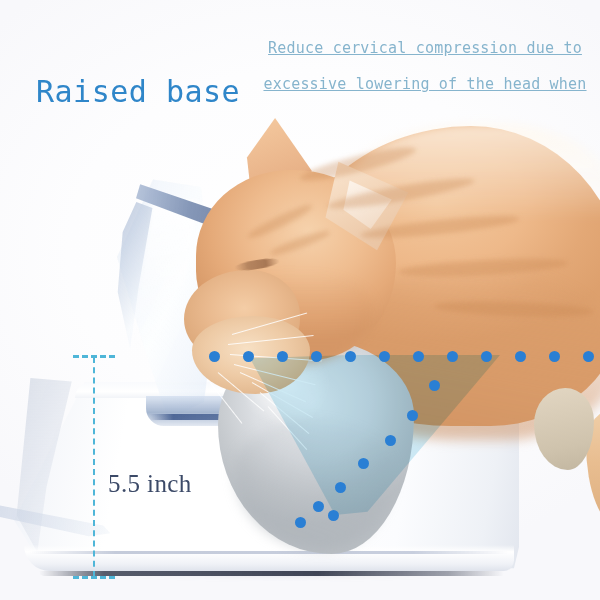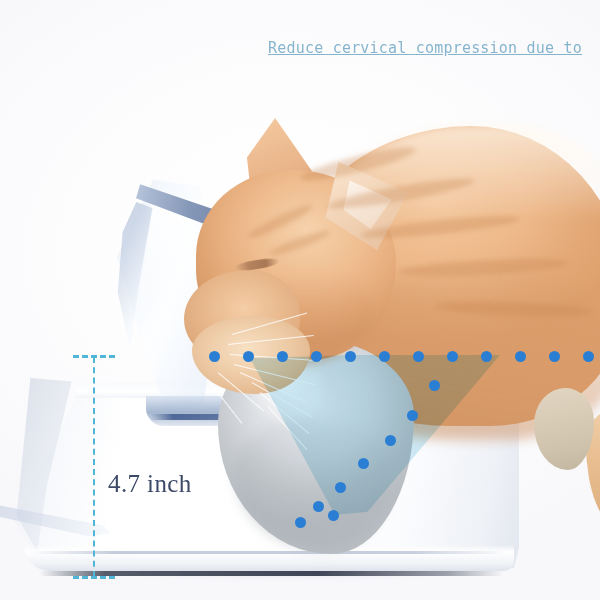--- a/index.html
+++ b/index.html
@@ -373,20 +373,22 @@
       <div class="dot" style="left: 357.5px; top: 457.5px; width: 11px; height: 11px; background: rgb(42, 127, 212);"></div>
       <div class="dot" style="left: 334.5px; top: 481.5px; width: 11px; height: 11px; background: rgb(42, 127, 212);"></div>
       <div class="dot" style="left: 312.5px; top: 500.5px; width: 11px; height: 11px; background: rgb(42, 127, 212);"></div>
       <div class="dot" style="left: 294.5px; top: 516.5px; width: 11px; height: 11px; background: rgb(42, 127, 212);"></div>
       <div class="dot" style="left: 327.5px; top: 509.5px; width: 11px; height: 11px; background: rgb(42, 127, 212);"></div>
     </div>
 
   <div class="measure-line"></div>
   <div class="measure-tick tick-top"></div>
   <div class="measure-tick tick-bottom"></div>
-  <div class="measure-label">4.7 inch</div>
-
+  <div class="measure-label">5.5 inch</div>
+
+  <div class="title">Raised base</div>
 
   <div class="desc">
     <div>Reduce cervical compression due to</div>
+    <div>excessive lowering of the head when</div>
   </div>
 
 </div>
 
 </body></html>

